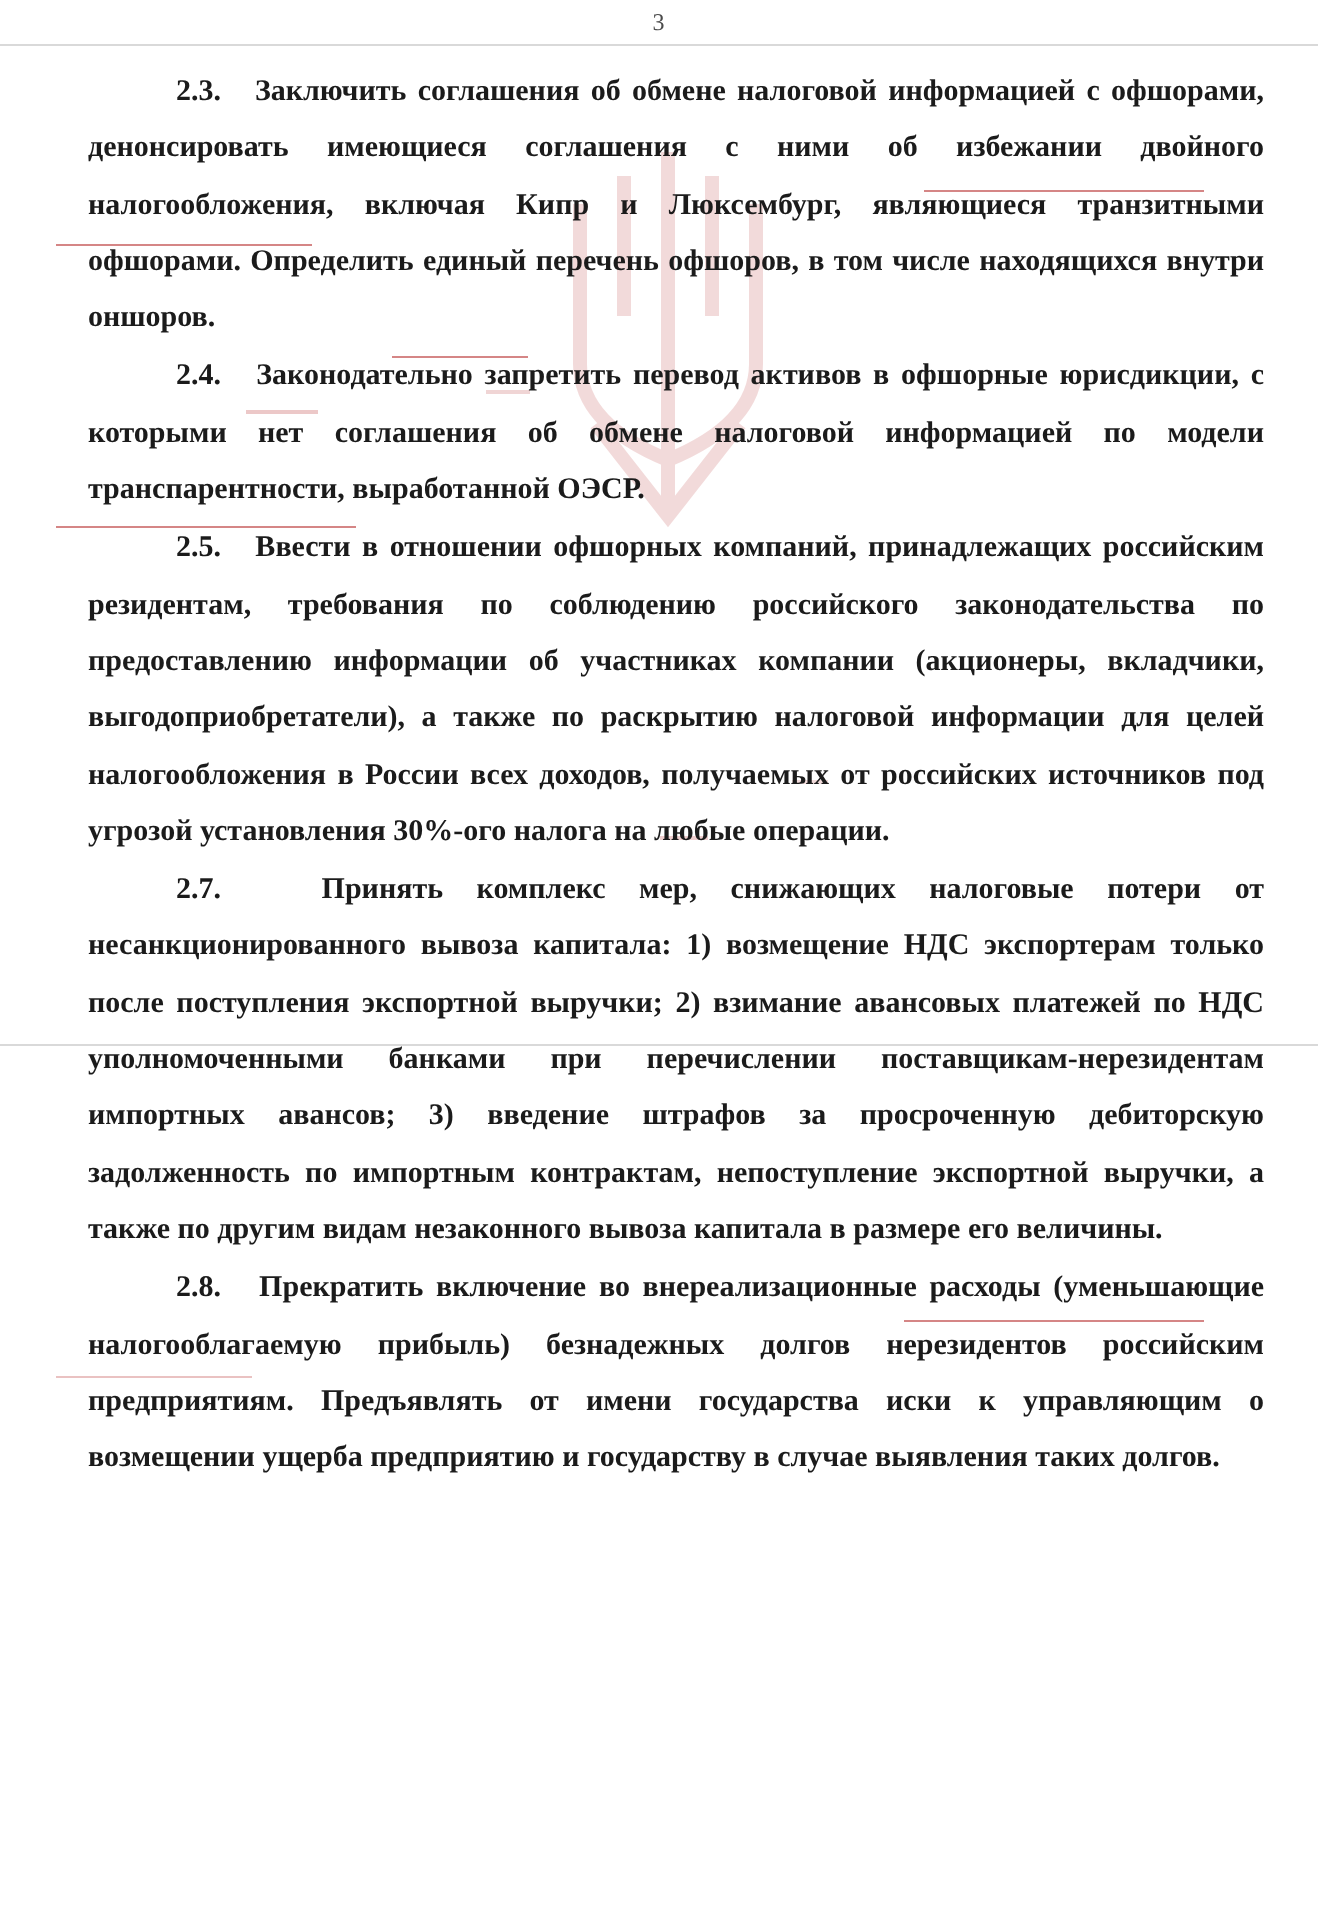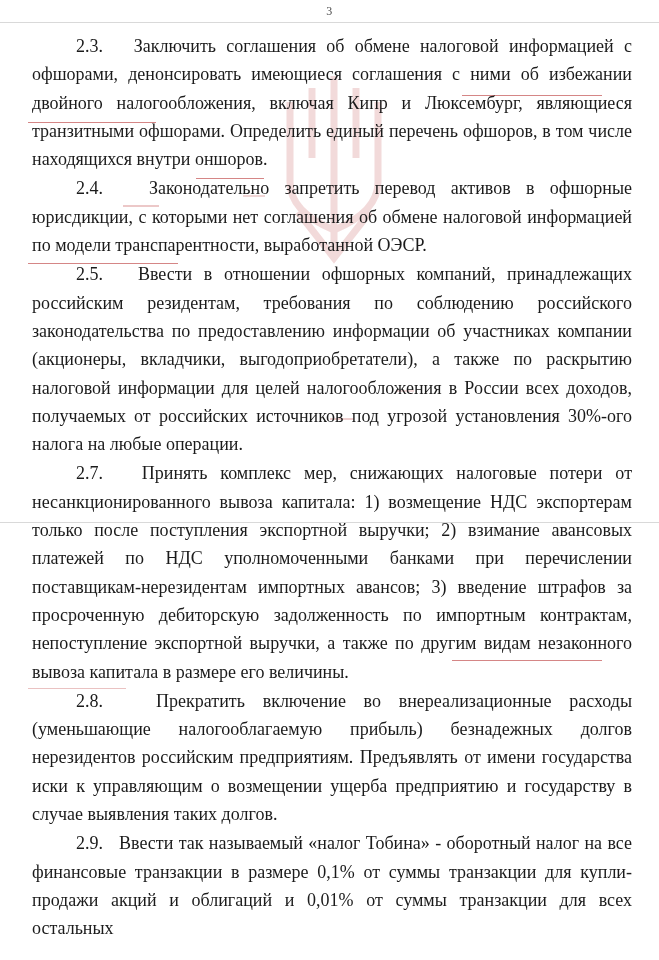--- a/index.html
+++ b/index.html
@@ -40,27 +40,28 @@
     letter-spacing: 0.5px;
   }
 
   .doc-body {
     position: absolute;
     top: 32px;
     left: 28px;
     width: 604px;
   }
   p.para {
-    margin: 0 0 1px 4px;
+    margin: 0 0 1px 16px;
     text-align: justify;
     text-justify: inter-word;
-    font-size: 18px;
+    font-size: 15px;
     line-height: 28.3px;
     text-indent: 44px;
     color: #1b1b1b;
+    font-weight: bold;
     -webkit-font-smoothing: antialiased;
   }
   
   .wm-text {
     position: absolute;
     left: 0;
     width: 659px;
     text-align: center;
     font-family: "Liberation Sans", sans-serif;
     font-size: 30px;
@@ -133,17 +134,16 @@
   <div class="ink dot2"></div>
   <div class="ink dot3"></div>
   <div class="ink dot4"></div>
 
   <div class="doc-body">
     <p class="para">2.3.&nbsp;&nbsp;&nbsp;Заключить соглашения об обмене налоговой информацией с офшорами, денонсировать имеющиеся соглашения с ними об избежании двойного налогообложения, включая Кипр и Люксембург, являющиеся транзитными офшорами. Определить единый перечень офшоров, в том числе находящихся внутри оншоров.</p>
     <p class="para">2.4.&nbsp;&nbsp;&nbsp;Законодательно запретить перевод активов в офшорные юрисдикции, с которыми нет соглашения об обмене налоговой информацией по модели транспарентности, выработанной ОЭСР.</p>
     <p class="para">2.5.&nbsp;&nbsp;&nbsp;Ввести в отношении офшорных компаний, принадлежащих российским резидентам, требования по соблюдению российского законодательства по предоставлению информации об участниках компании (акционеры, вкладчики, выгодоприобретатели), а также по раскрытию налоговой информации для целей налогообложения в России всех доходов, получаемых от российских источников под угрозой установления 30%-ого налога на любые операции.</p>
     <p class="para">2.7.&nbsp;&nbsp;&nbsp;Принять комплекс мер, снижающих налоговые потери от несанкционированного вывоза капитала: 1) возмещение НДС экспортерам только после поступления экспортной выручки; 2) взимание авансовых платежей по НДС уполномоченными банками при перечислении поставщикам-нерезидентам импортных авансов; 3) введение штрафов за просроченную дебиторскую задолженность по импортным контрактам, непоступление экспортной выручки, а также по другим видам незаконного вывоза капитала в размере его величины.</p>
     <p class="para">2.8.&nbsp;&nbsp;&nbsp;Прекратить включение во внереализационные расходы (уменьшающие налогооблагаемую прибыль) безнадежных долгов нерезидентов российским предприятиям. Предъявлять от имени государства иски к управляющим о возмещении ущерба предприятию и государству в случае выявления таких долгов.</p>
-    <p class="para">2.9.&nbsp;&nbsp;&nbsp;Ввести так называемый «налог Тобина» - оборотный налог на все финансовые транзакции в размере 0,1% от суммы транзакции для купли-продажи акций и облигаций и 0,01% от суммы транзакции для всех остальных</p>
   </div>
 
 
 </div>
 
 </body></html>

